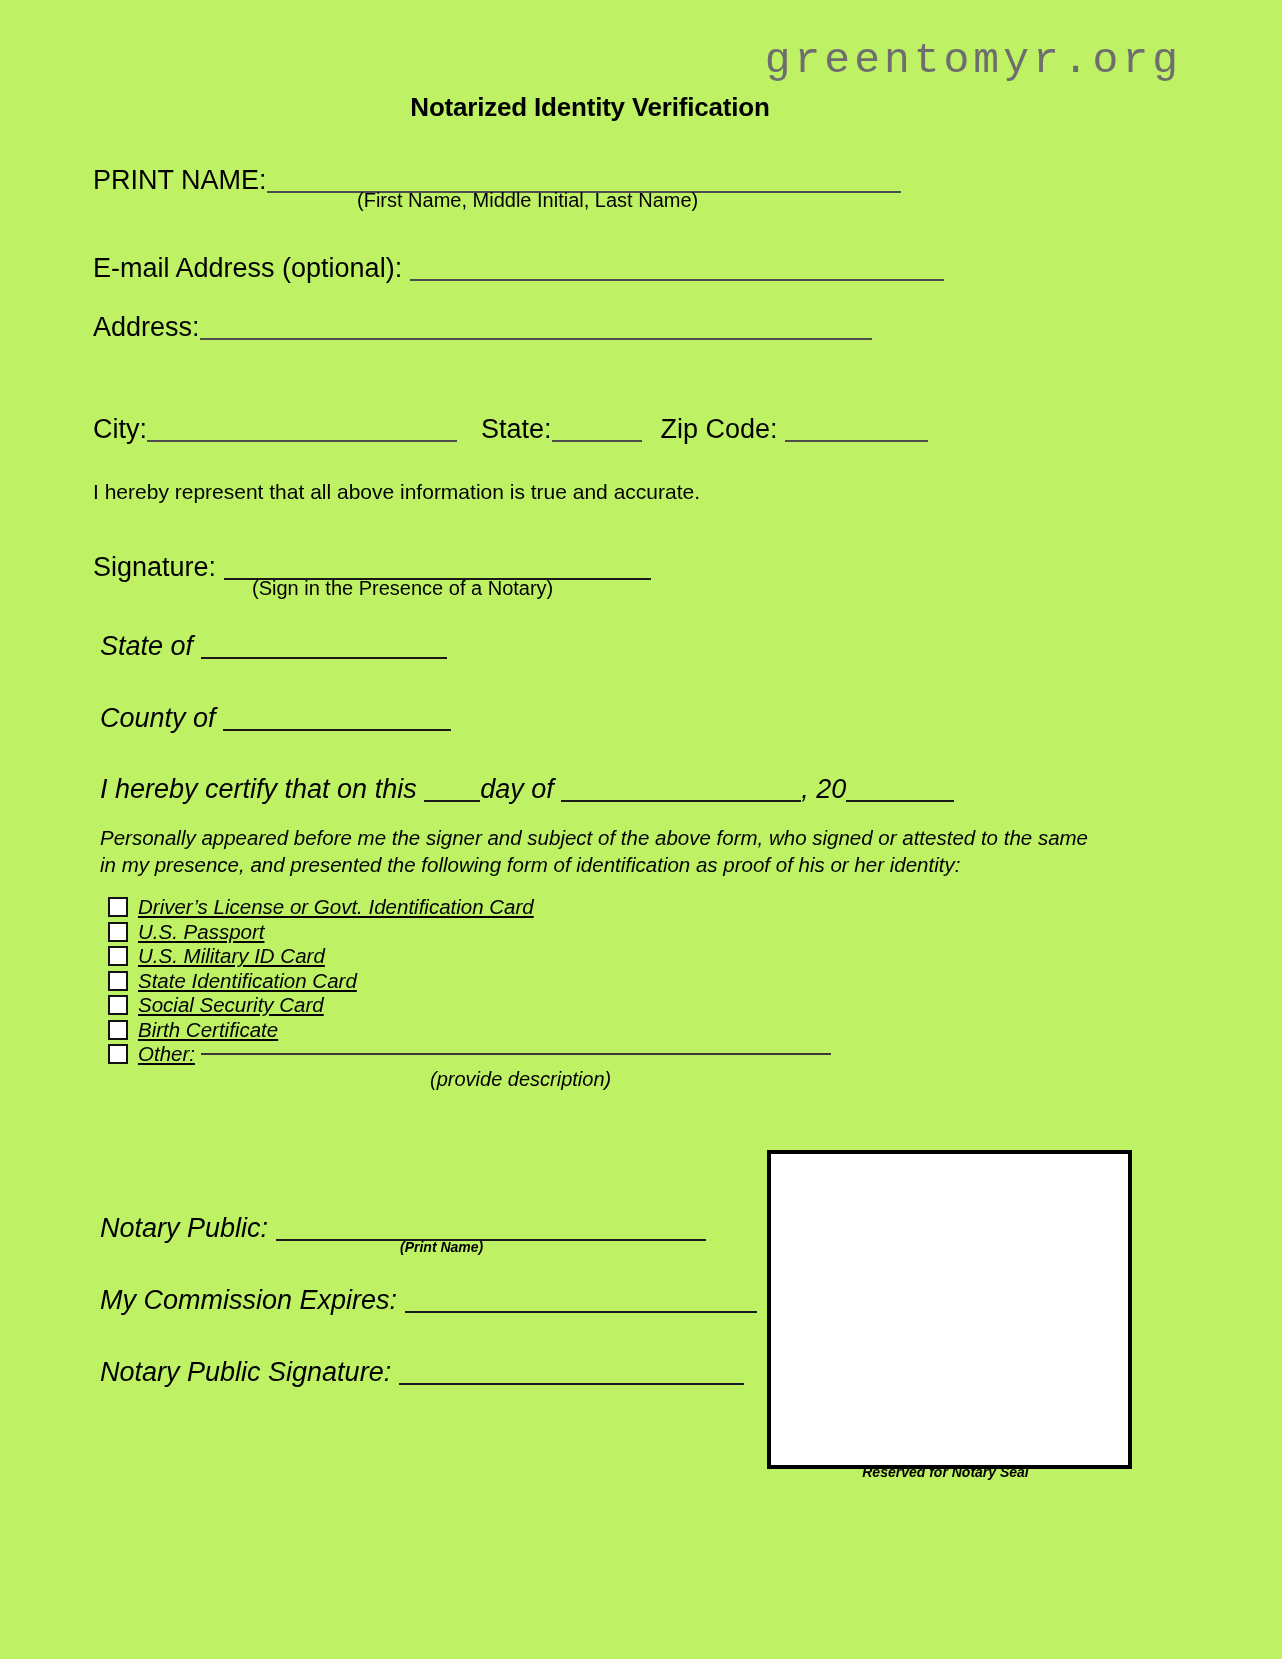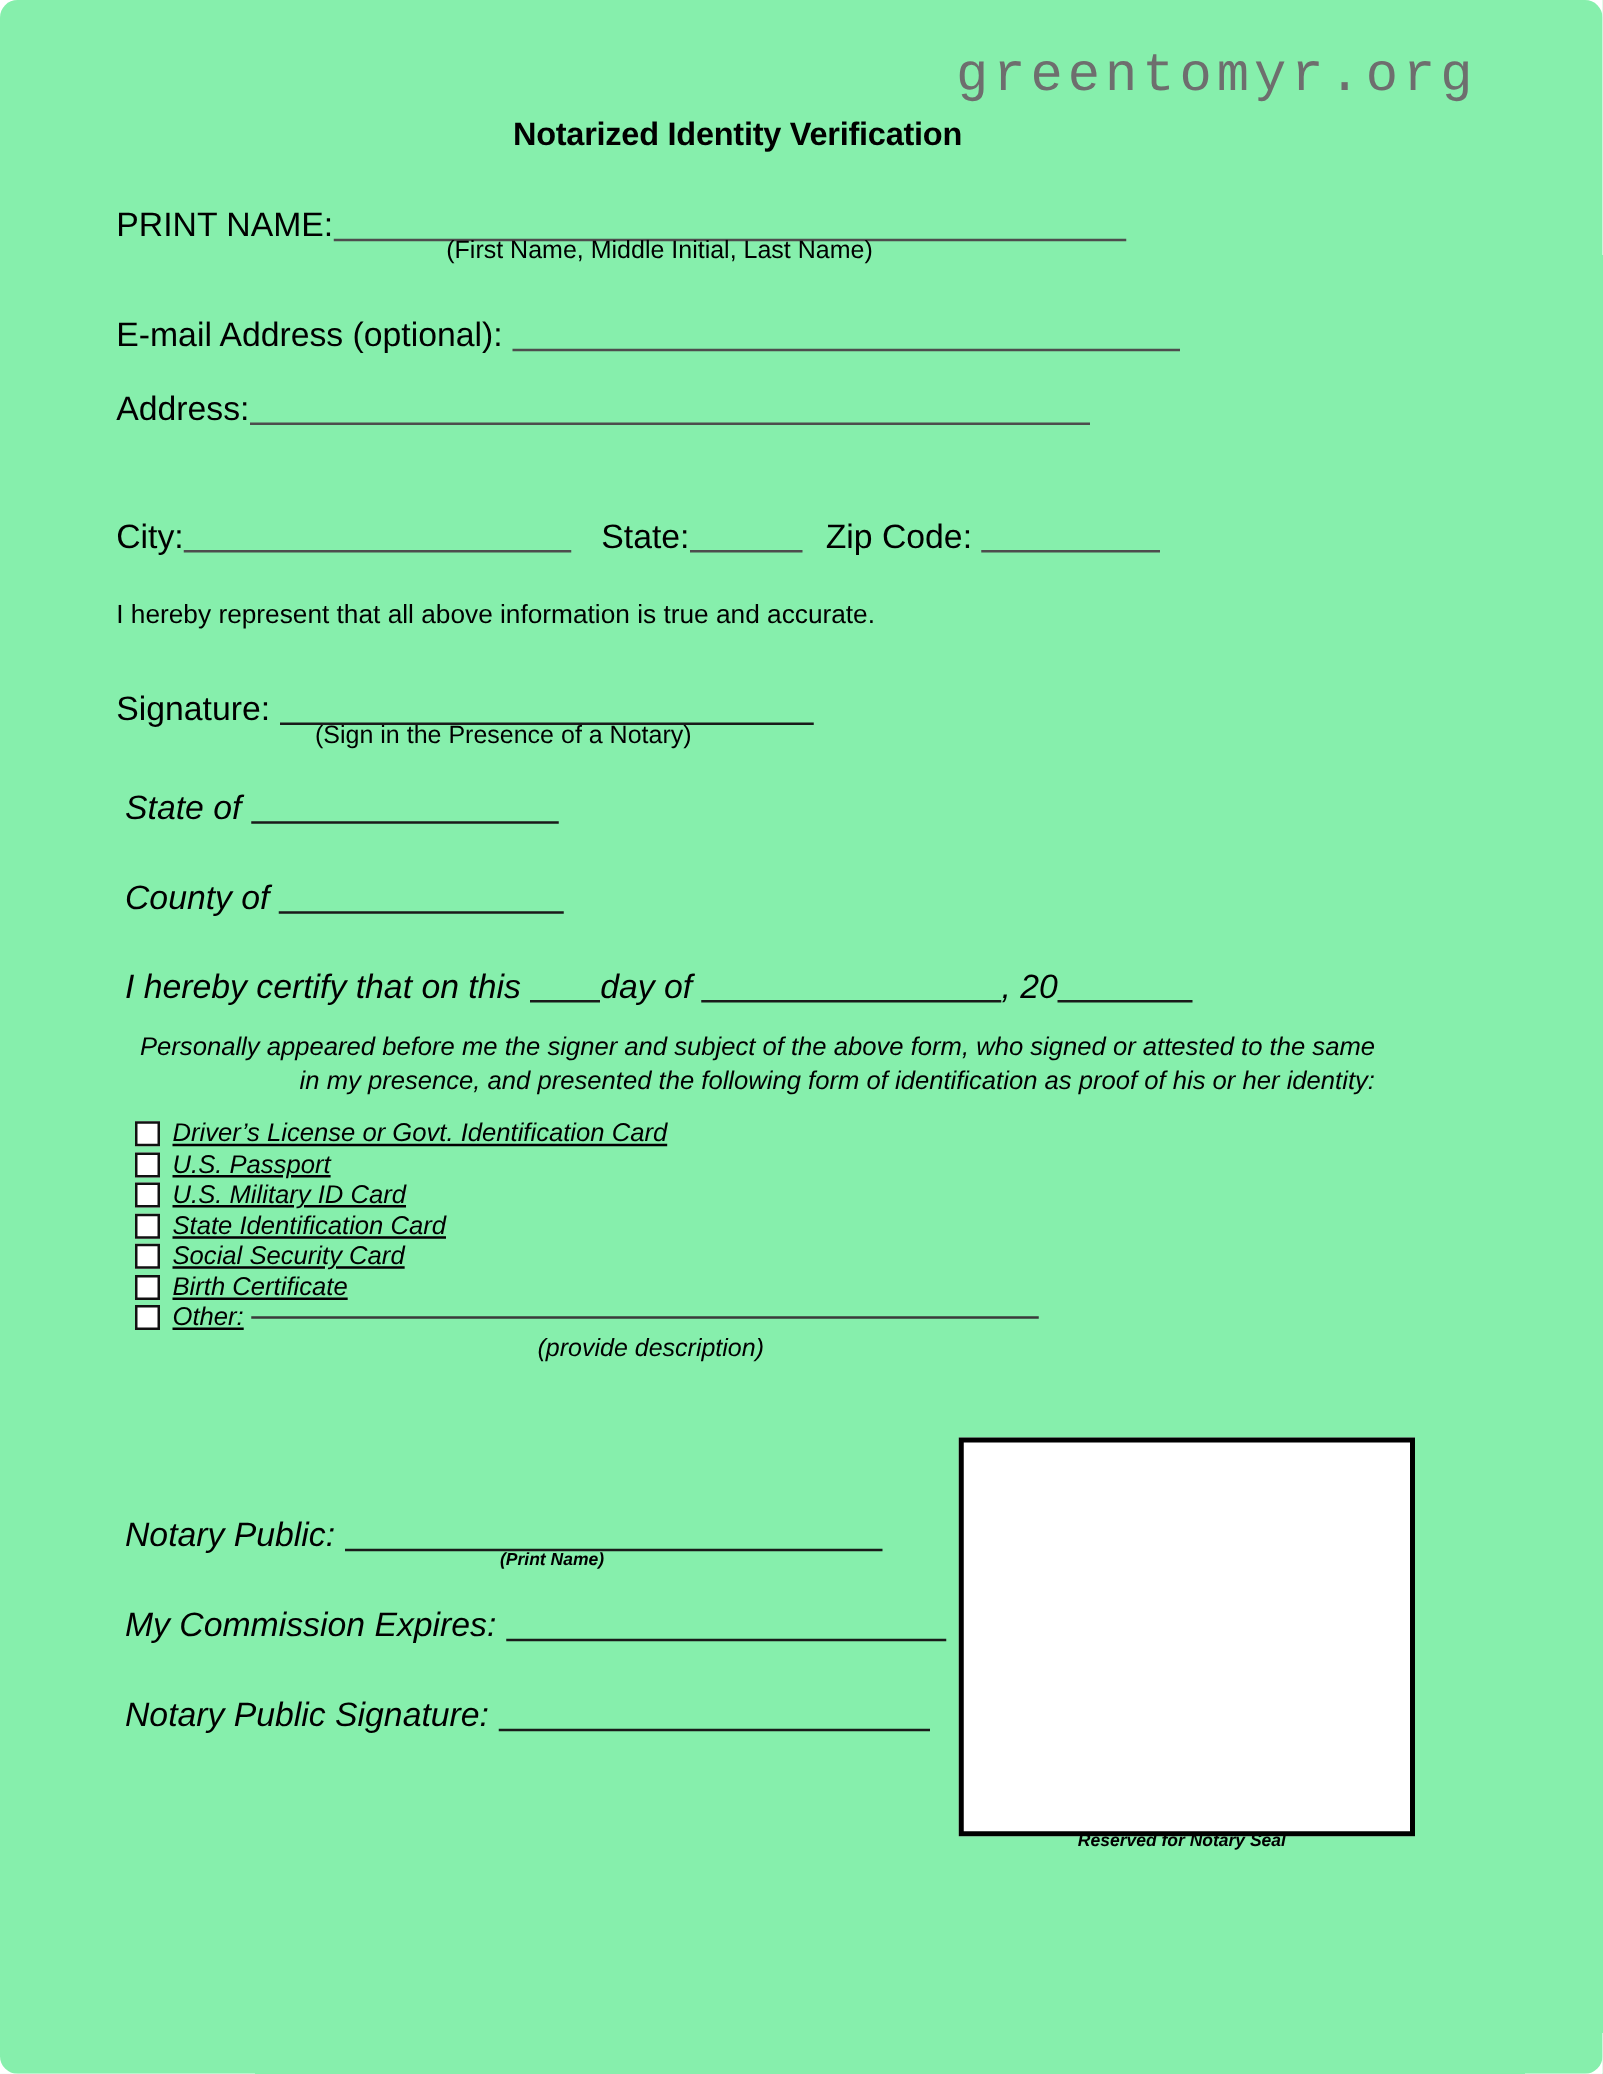--- a/index.html
+++ b/index.html
@@ -11,22 +11,21 @@
     width: 1282px;
     height: 1659px;
     position: relative;
     font-family: "Liberation Sans", sans-serif;
     color: #000000;
     overflow: hidden;
   }
   .page {
     position: absolute;
     inset: 0;
-    background: #86efac;
-    border-radius: 14px;
+    background: #bef264;
   }
 
   
   .watermark {
     position: absolute;
     top: 36px;
     right: 100px;
     font-family: "Liberation Mono", "DejaVu Sans Mono", monospace;
     font-size: 43px;
     letter-spacing: 4px;
@@ -83,21 +82,20 @@
   }
 
   
   .para {
     position: absolute;
     left: 100px;
     width: 1000px;
     font-size: 20.5px;
     font-style: italic;
     line-height: 1.32;
-    text-align: right;
   }
 
   
   .checklist {
     position: absolute;
     left: 108px;
     top: 895px;
   }
   .check-item {
     display: flex;

